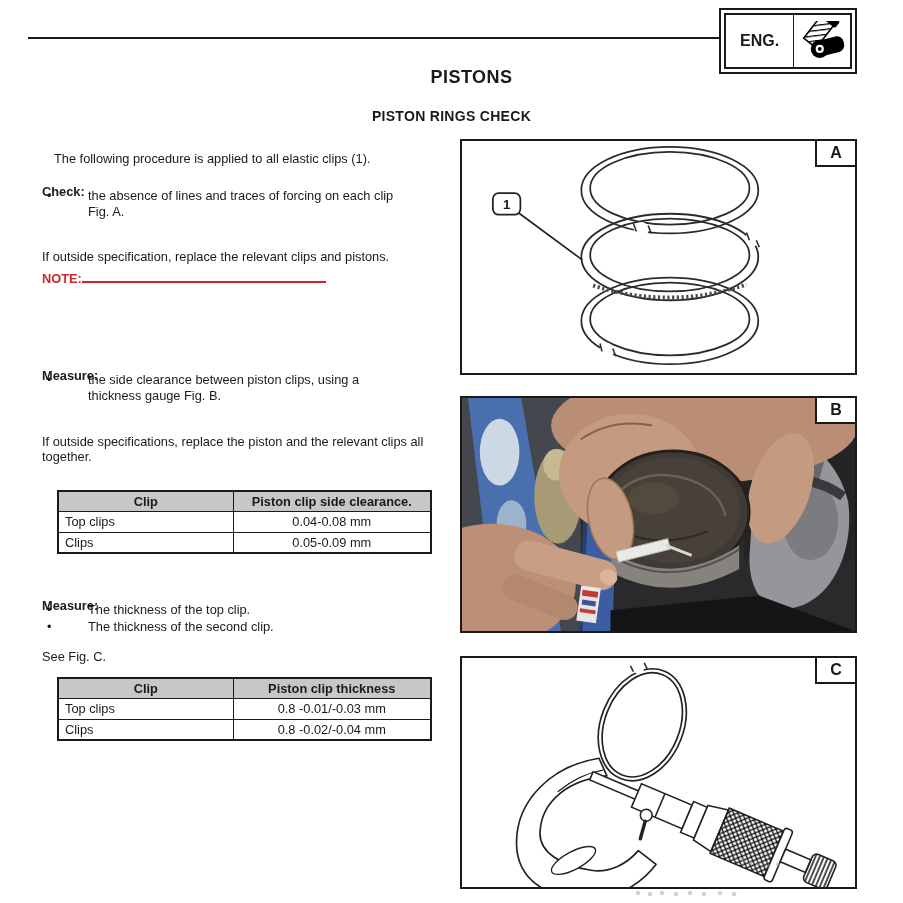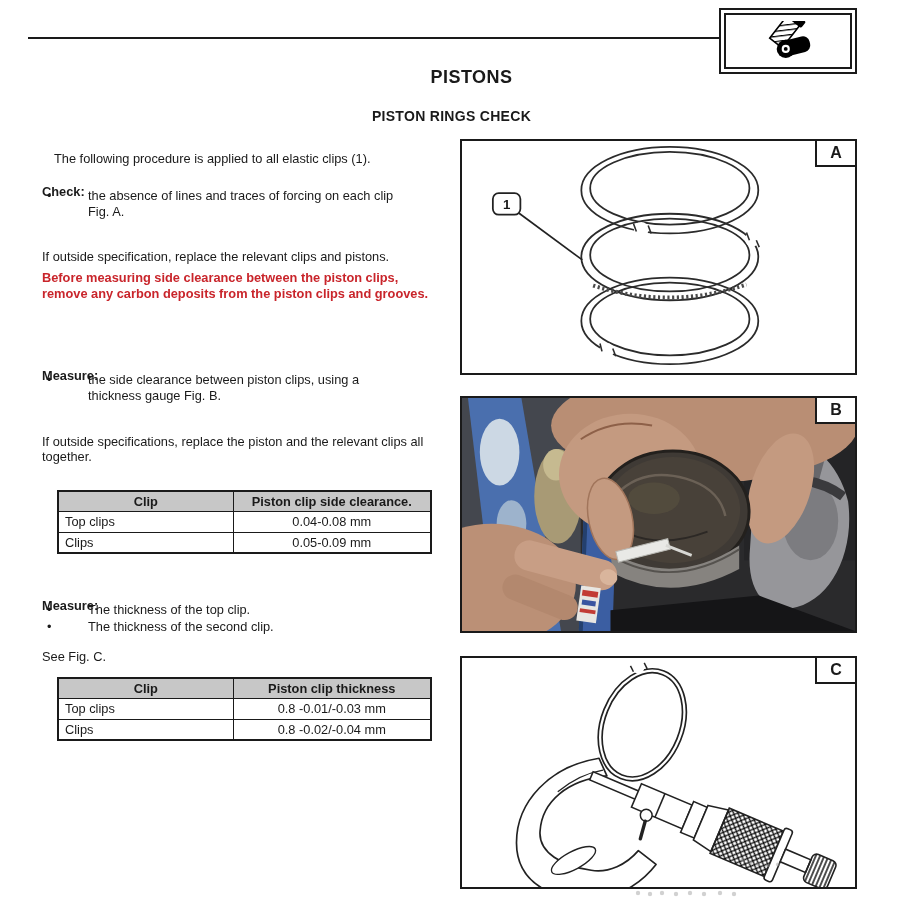--- a/index.html
+++ b/index.html
@@ -46,20 +46,21 @@
   .fig-svg{position:absolute;inset:0;width:100%;height:100%;}
   .watermark-dots{opacity:.45;}
 </style>
 </head>
 <body>
 
 <div class="abs top-rule"></div>
 
 <div class="abs badge">
   <div class="badge-inner">
+    <div class="badge-cell-label">ENG.</div>
     <div class="badge-cell-icon">
       <svg width="52" height="40" viewBox="0 0 46 34" aria-hidden="true">
         <defs>
           <pattern id="bh" width="4.5" height="4.5" patternUnits="userSpaceOnUse" patternTransform="rotate(45)">
             <rect width="4.5" height="4.5" fill="#fff"></rect>
             <line x1="0" y1="0" x2="0" y2="4.5" stroke="#000" stroke-width="2.2"></line>
           </pattern>
         </defs>
         <g transform="translate(4,4)">
           <g transform="rotate(38 12 10)">
@@ -83,21 +84,21 @@
 
 <p class="abs t b" style="left:42px;top:171px;">Check:</p>
 <div class="abs t bullet-row" style="left:42px;top:188px;width:372px;">
   <span class="marker">•</span>
   <span class="btxt">the absence of lines and traces of forcing on each clip Fig. A.</span>
 </div>
 
 <p class="abs t" style="left:42px;top:236px;width:430px;">If outside specification, replace the relevant clips and pistons.</p>
 
 <div class="abs t" style="left:42px;top:270px;width:402px;">
-  <div class="b red">Before measuring side clearance between the piston clips, remove any carbon deposits from the piston clips and grooves.</div>
+  <div><span class="b red">NOTE:</span><span class="note-underline"></span></div>
 </div>
 
 <p class="abs t b" style="left:42px;top:355px;">Measure:</p>
 <div class="abs t bullet-row" style="left:42px;top:372px;width:360px;">
   <span class="marker">•</span>
   <span class="btxt">the side clearance between piston clips, using a thickness gauge Fig. B.</span>
 </div>
 
 <p class="abs t" style="left:42px;top:421px;width:425px;">If outside specifications, replace the piston and the relevant clips all together.</p>
 

